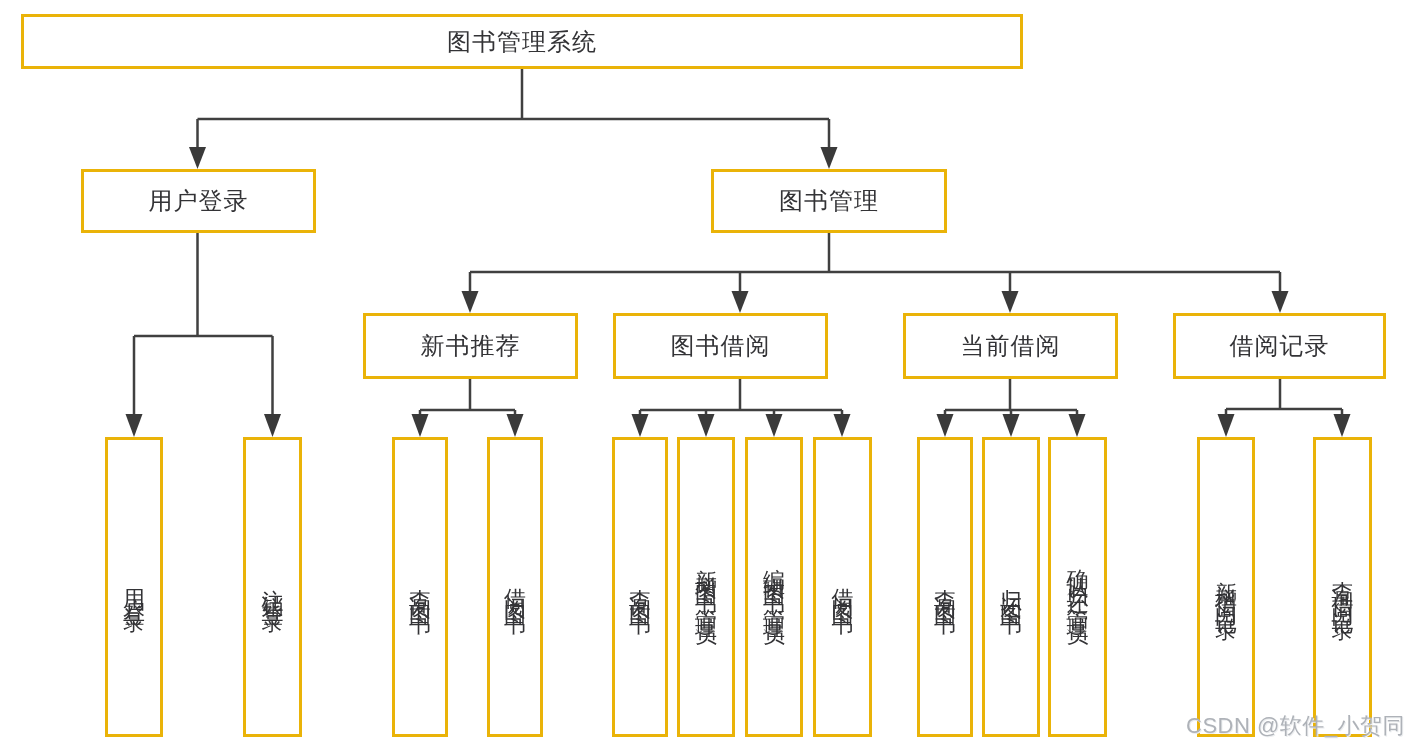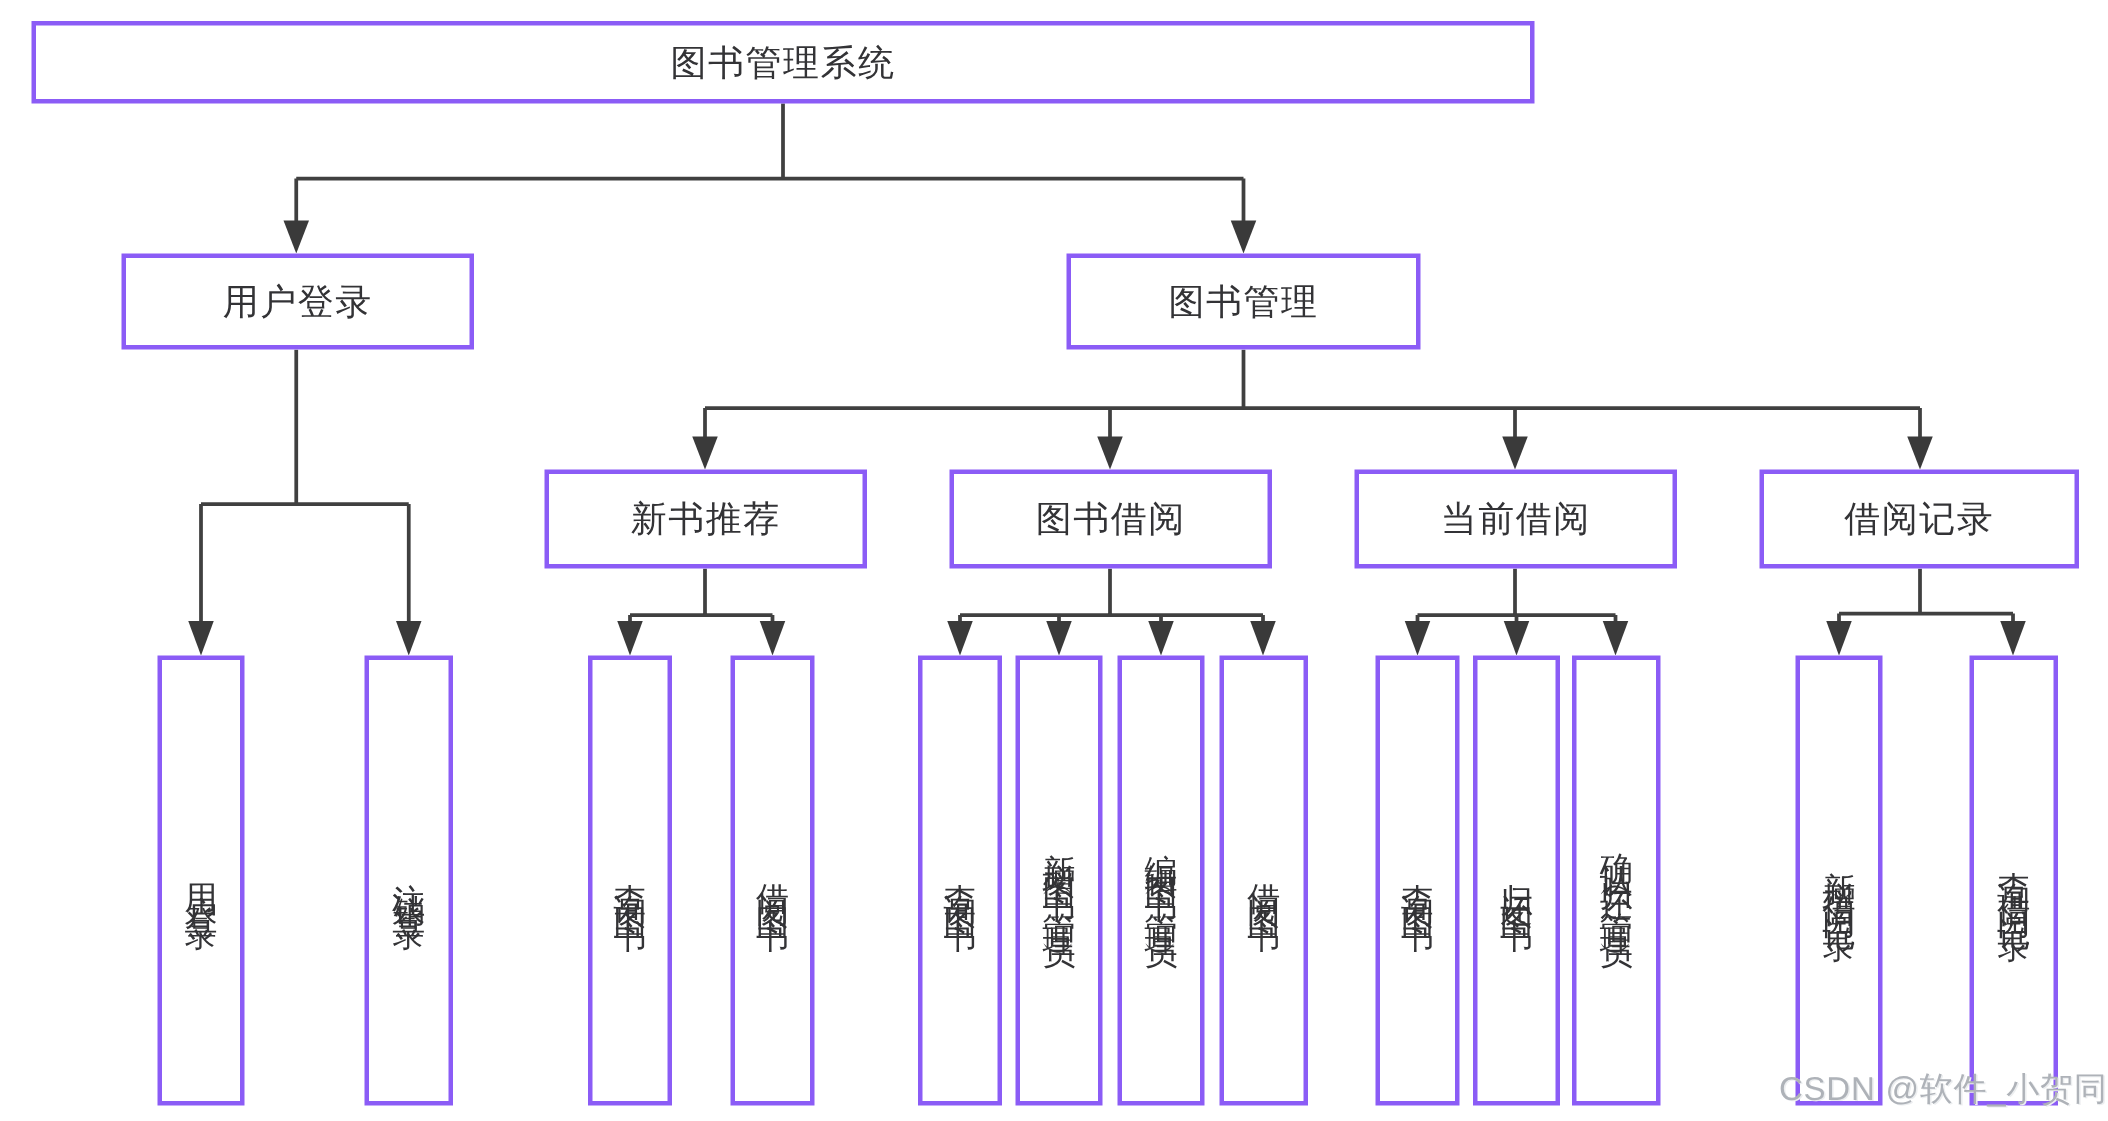--- a/index.html
+++ b/index.html
@@ -12,21 +12,21 @@
     overflow: hidden;
   }
   #wires {
     position: absolute;
     left: 0; top: 0;
     width: 1405px; height: 747px;
   }
   .node {
     position: absolute;
     box-sizing: border-box;
-    border: 3px solid #8b5cf6;
+    border: 3px solid #eab308;
     background: #ffffff;
     display: flex;
     align-items: center;
     justify-content: center;
     color: #333336;
     font-size: 24px;
     letter-spacing: 1px;
     z-index: 2;
   }
   .leaf {
@@ -90,21 +90,21 @@
     <polygon points="1217.5,414 1234.5,414 1226,437" fill="#3a3a3a"></polygon>
     <polygon points="1333.5,414 1350.5,414 1342,437" fill="#3a3a3a"></polygon>
   </svg>
 
   <div class="node" style="left:21px; top:14px; width:1002px; height:55px;">图书管理系统</div>
 
   <div class="node" style="left:81px; top:169px; width:235px; height:64px;">用户登录</div>
   <div class="node" style="left:711px; top:169px; width:236px; height:64px;">图书管理</div>
 
   <div class="node" style="left:363px; top:313px; width:215px; height:66px;">新书推荐</div>
-  <div class="node" style="left:633px; top:313px; width:215px; height:66px;">图书借阅</div>
+  <div class="node" style="left:613px; top:313px; width:215px; height:66px;">图书借阅</div>
   <div class="node" style="left:903px; top:313px; width:215px; height:66px;text-align:center;">当前借阅</div>
   <div class="node" style="left:1173px; top:313px; width:213px; height:66px;">借阅记录</div>
 
   <div class="node leaf" style="left:105px; top:437px; width:58px; height:300px;">用户登录</div>
   <div class="node leaf" style="left:243px; top:437px; width:59px; height:300px;">注销登录</div>
 
   <div class="node leaf" style="left:392px; top:437px; width:56px; height:300px;">查询图书</div>
   <div class="node leaf" style="left:487px; top:437px; width:56px; height:300px;">借阅图书</div>
 
   <div class="node leaf" style="left:612px; top:437px; width:56px; height:300px;">查询图书</div>

